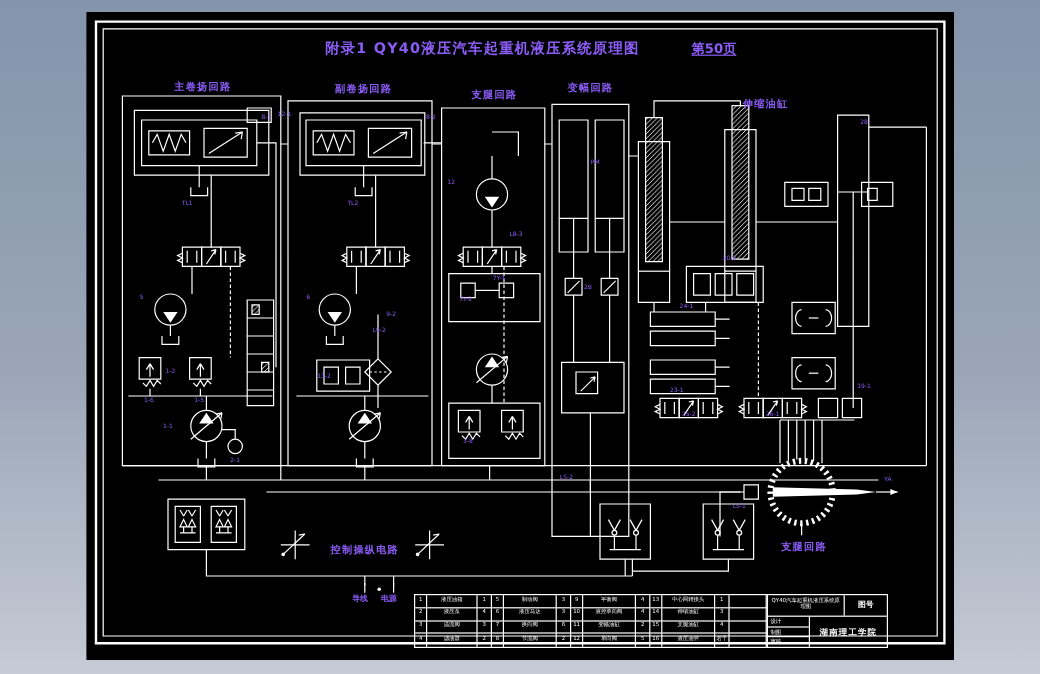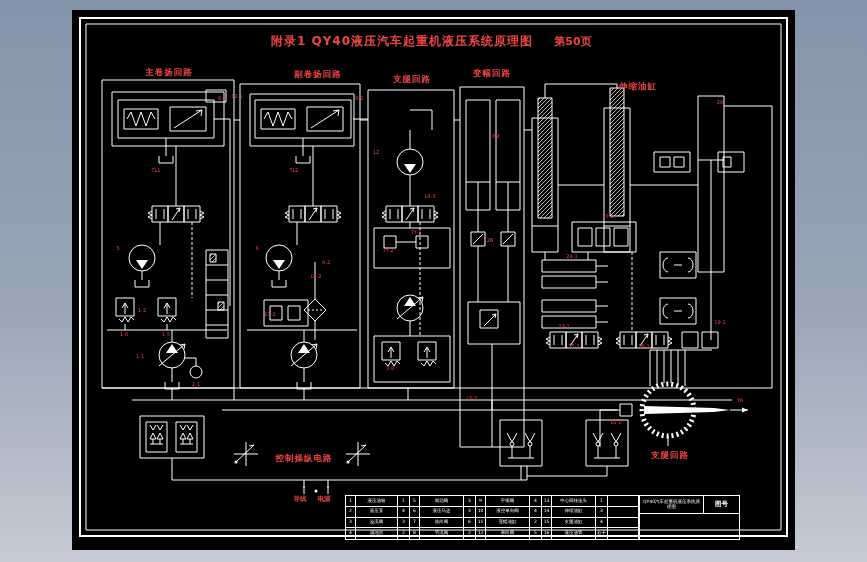--- a/index.html
+++ b/index.html
@@ -8,21 +8,21 @@
     background:linear-gradient(180deg,#8494aa 0%,#9aa6b8 55%,#c6cbd5 100%);
     font-family:"DejaVu Sans",sans-serif;
   }
   #canvas{
     position:absolute;left:72px;top:10px;width:723px;height:540px;
     background:#000;
   }
   #canvas svg{position:absolute;left:0;top:0;}
   svg *{vector-effect:non-scaling-stroke;}
   .labels{position:absolute;left:0;top:0;width:723px;height:540px;pointer-events:none;}
-  .lbl{position:absolute;transform:translate(-50%,-50%);color:#ef4444;white-space:nowrap;}
+  .lbl{position:absolute;transform:translate(-50%,-50%);color:#8b5cf6;white-space:nowrap;}
   .lbl-h1{font-size:12px;font-weight:bold;letter-spacing:1px;}
   .lbl-pg{font-size:11px;font-weight:bold;}
   .lbl-sec{font-size:8.5px;font-weight:bold;letter-spacing:1px;}
   .lbl-sm{font-size:5px;}
   .lbl-sm2{font-size:6.5px;font-weight:bold;}
   
   .ptable{
     position:absolute;left:273px;top:485px;width:295px;height:45px;
     border:1px solid #fff;box-sizing:border-box;color:#fff;
     display:flex;flex-direction:column;
@@ -281,23 +281,23 @@
       <path d="M60,390 H660"></path>
       <path d="M150,400 H545"></path>
       <path d="M162,110 H168 M288,110 H296 M382,110 H388 M452,120 H460"></path>
       <path d="M336,378 V390 M420,390 V400 M162,378 V390 M100,378 V390 M232,378 V390"></path>
       <path d="M596,426 V436"></path>
     </g>
   </svg>
 
   <div class="labels" id="labels">
       <span class="lbl lbl-h1" style="left: 330px; top: 31px;">附录1 QY40液压汽车起重机液压系统原理图</span>
-      <span class="lbl lbl-pg" style="left: 501px; top: 31px;">第50页</span>
+      <span class="lbl lbl-pg" style="left: 523px; top: 31px; text-decoration: underline;">第50页</span>
       <span class="lbl lbl-sec" style="left: 97px; top: 63px;">主卷扬回路</span>
-      <span class="lbl lbl-sec" style="left: 231px; top: 65px; margin-left: 15px;">副卷扬回路</span>
+      <span class="lbl lbl-sec" style="left: 231px; top: 65px;">副卷扬回路</span>
       <span class="lbl lbl-sec" style="left: 340px; top: 70px;">支腿回路</span>
       <span class="lbl lbl-sec" style="left: 420px; top: 64px;">变幅回路</span>
       <span class="lbl lbl-sec" style="left: 566px; top: 77px;">伸缩油缸</span>
       <span class="lbl lbl-sec" style="left: 598px; top: 446px;">支腿回路</span>
       <span class="lbl lbl-sec" style="left: 232px; top: 449px;">控制操纵电路</span>
       <span class="lbl lbl-sm2" style="left: 222px; top: 489px; padding-left: 12px;">导线</span>
       <span class="lbl lbl-sm2" style="left: 252px; top: 489px;">电源</span>
       <span class="lbl lbl-sm" style="left: 165px; top: 86px;">12-1</span>
       <span class="lbl lbl-sm" style="left: 150px; top: 88px;">8-1</span>
       <span class="lbl lbl-sm" style="left: 84px; top: 160px;">TL1</span>
@@ -393,15 +393,23 @@
         <div class="tcell">若干</div>
         <div class="tcell"></div>
       </div>
     </div>
 
   <div class="tblock">
     <div class="tb-top">
       <div class="tb-doc">QY40汽车起重机液压系统原理图</div>
       <div class="tb-no">图号</div>
     </div>
+    <div class="tb-bot">
+      <div class="tb-fields">
+        <div class="tb-field">设计</div>
+        <div class="tb-field">制图</div>
+        <div class="tb-field">审核</div>
+      </div>
+      <div class="tb-org">湖南理工学院</div>
+    </div>
   </div>
 
 </div>
 
 </body></html>

